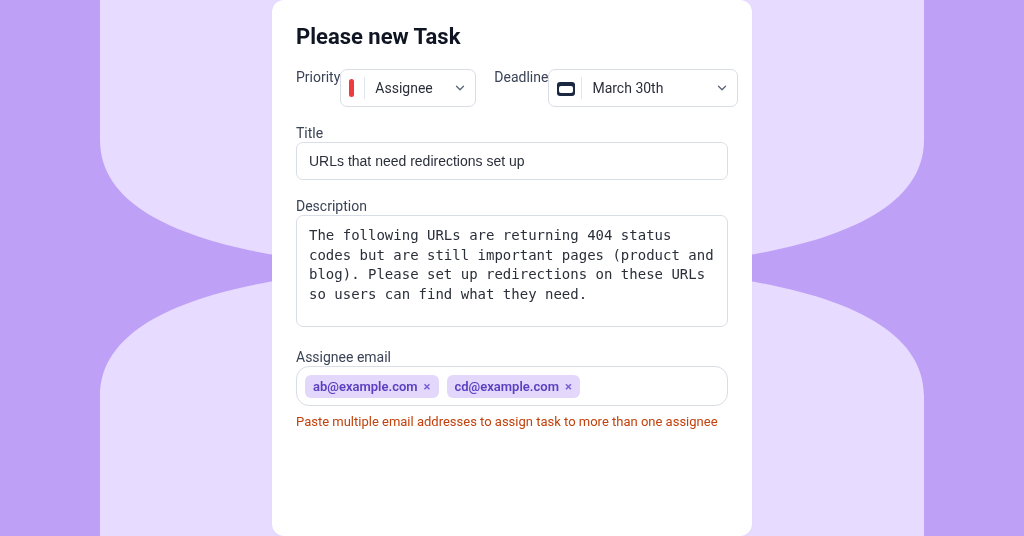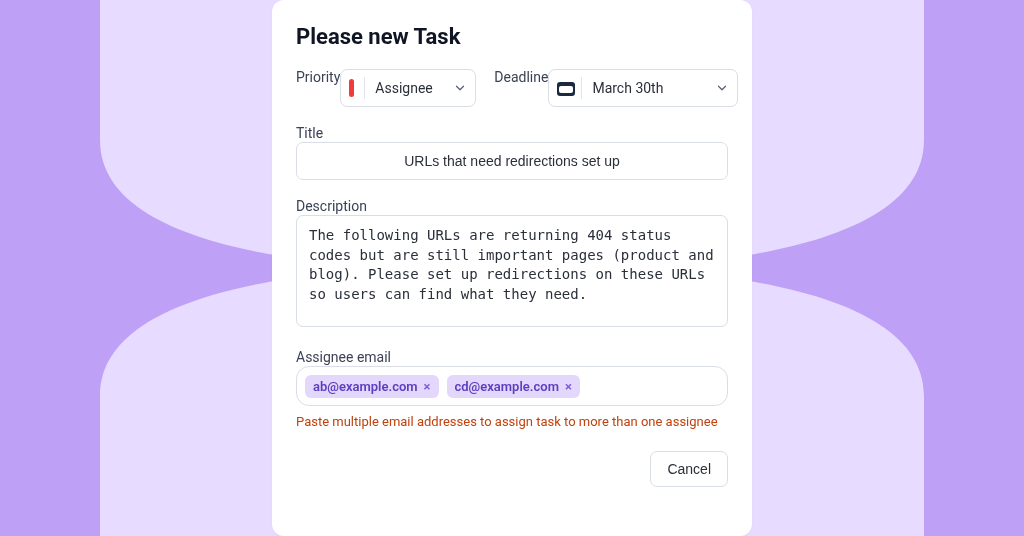--- a/index.html
+++ b/index.html
@@ -98,21 +98,20 @@
 
   .input {
     width: 100%;
     height: 38px;
     border: 1px solid #d9dde5;
     border-radius: 7px;
     padding: 0 12px;
     font-size: 14px;
     color: #2a2f3a;
     background: #fff;
-    text-align: center;
   }
   .textarea {
     width: 100%;
     height: 112px;
     border: 1px solid #d9dde5;
     border-radius: 7px;
     padding: 10px 12px;
     font-size: 14px;
     color: #2a2f3a;
     line-height: 1.4;
@@ -236,16 +235,13 @@
         <span class="x">×</span>
       </span>
       <span class="chip">
         <span>cd@example.com</span>
         <span class="x">×</span>
       </span>
     </div>
     <div class="hint">Paste multiple email addresses to assign task to more than one assignee</div>
   </div>
 
-  <div class="footer">
-    <button class="btn">Cancel</button>
-  </div>
 </div>
 
 </body></html>

